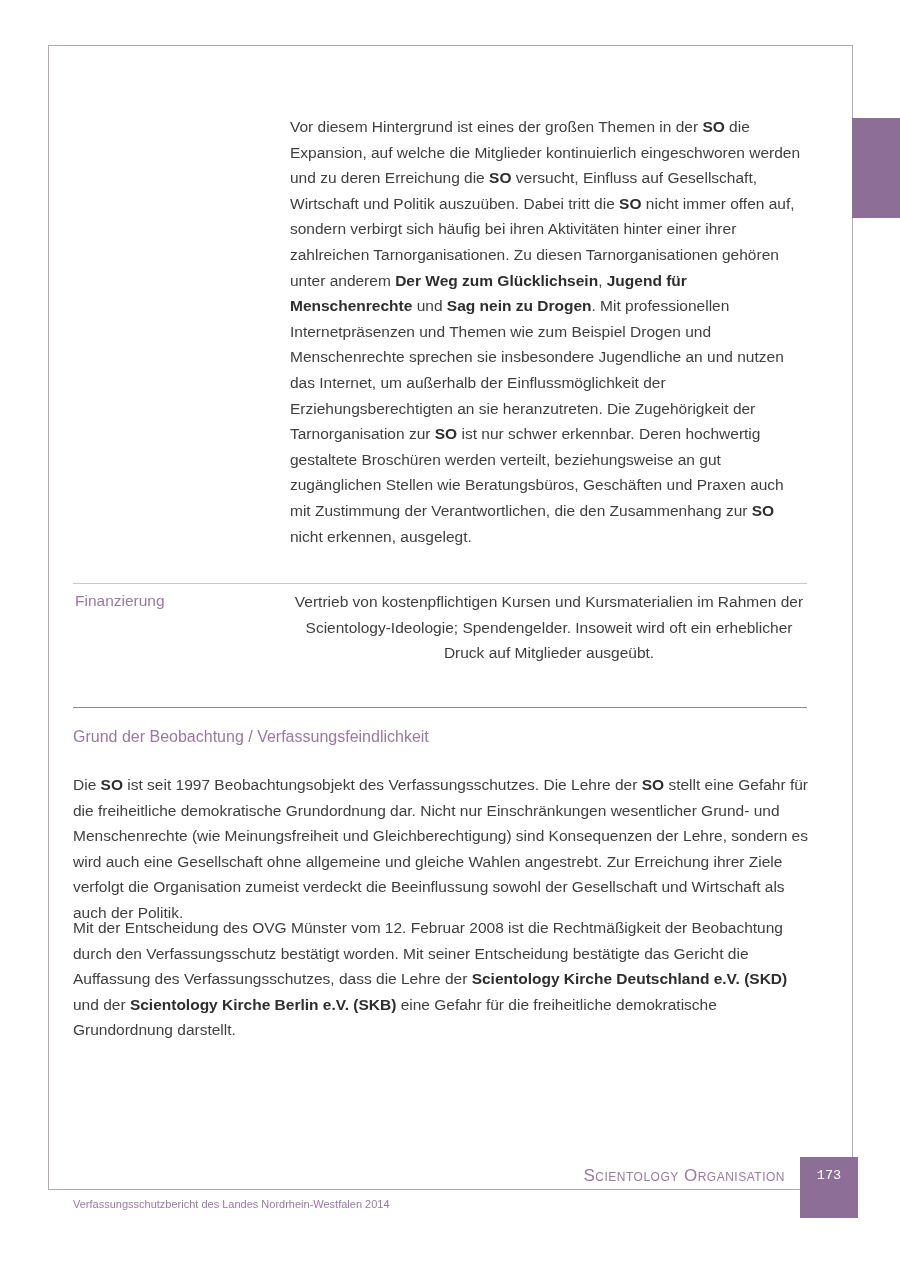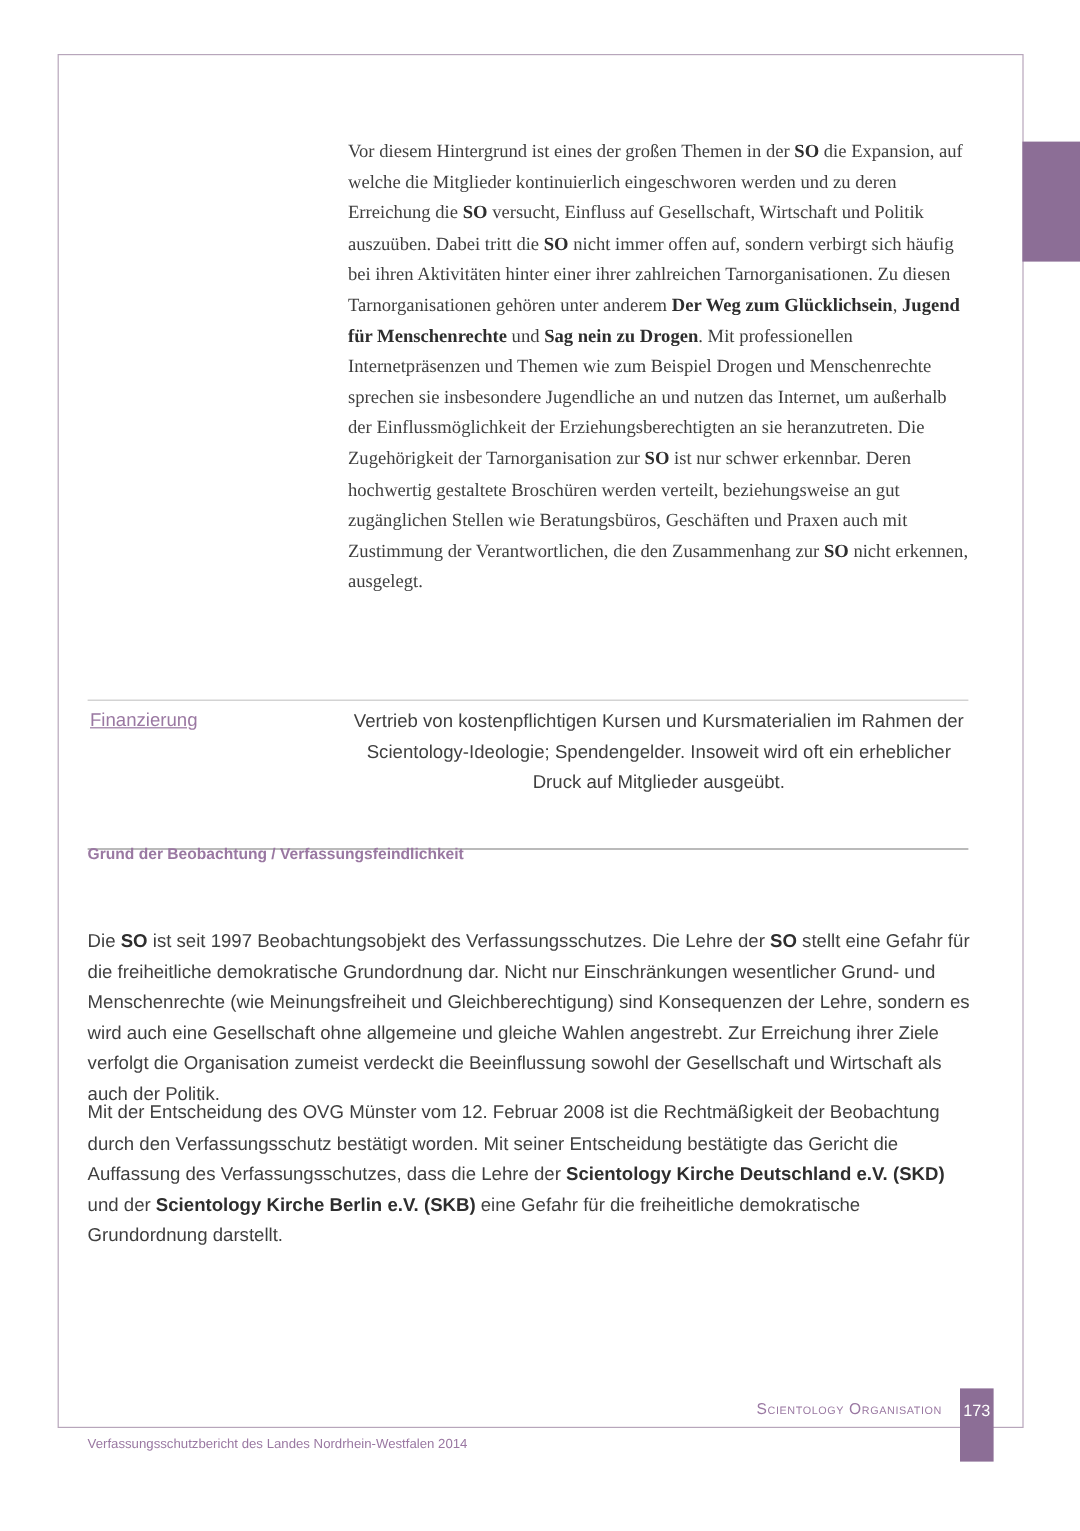--- a/index.html
+++ b/index.html
@@ -19,46 +19,46 @@
   .side-tab {
     position: absolute; left: 852px; top: 118px;
     width: 48px; height: 100px;
     background: var(--accent, #8c6e96);
   }
   .body-text {
     font-size: 15.5px; line-height: 25.6px;
     color: var(--body-text, #3f3f3f);
   }
   .body-text strong { font-weight: bold; color: #2e2e2e; }
-  .intro { position: absolute; left: 290px; top: 114px; width: 518px; font-family: Liberation Serif, serif; }
+  .intro { position: absolute; left: 290px; top: 114px; width: 518px; }
   .rule { position: absolute; border: none; height: 0; }
   .rule-light { left: 73px; top: 583px; width: 734px; border-top: 1px solid #c9c9c9; }
   .finance-label {
     position: absolute; left: 75px; top: 592px;
-    font-size: 15.5px; color: var(--accent-text, #9a78a2); text-decoration: underline;
+    font-size: 15.5px; color: var(--accent-text, #9a78a2);
   }
   .finance-text { position: absolute; left: 290px; top: 589px; width: 518px; text-align: center; }
   .rule-dark { left: 73px; top: 707px; width: 734px; border-top: 1px solid #8d8d8d; }
   .section-heading {
-    position: absolute; left: 73px; top: 704px;
-    font-size: 13px; font-weight: 700;
+    position: absolute; left: 73px; top: 728px;
+    font-size: 16px; font-weight: 400;
     color: var(--accent-text, #9a78a2);
   }
   .para1 { position: absolute; left: 73px; top: 772px; width: 736px; }
   .para2 { position: absolute; left: 73px; top: 915px; width: 736px; }
   .footer-label {
     position: absolute; right: 115px; top: 1166px;
-    font-variant: small-caps; font-size: 13px; letter-spacing: 0.5px;
+    font-variant: small-caps; font-size: 17px; letter-spacing: 0.5px;
     color: var(--accent-text, #9a78a2);
   }
   .page-num-box {
     position: absolute; left: 800px; top: 1157px;
-    width: 28px; height: 61px;
+    width: 58px; height: 61px;
     background: var(--accent, #8c6e96);
-    color: #ffffff; font-size: 13.5px; text-align: center;
+    color: #ffffff; font-size: 13.5px; text-align: center; font-family: Liberation Mono, monospace;
   }
   .page-num-box .num { display: block; margin-top: 11px; }
   .outer-footer {
     position: absolute; left: 73px; top: 1198px;
     font-size: 11px; color: var(--accent-text, #9a78a2);
   }
 </style>
 </head>
 <body>
 

